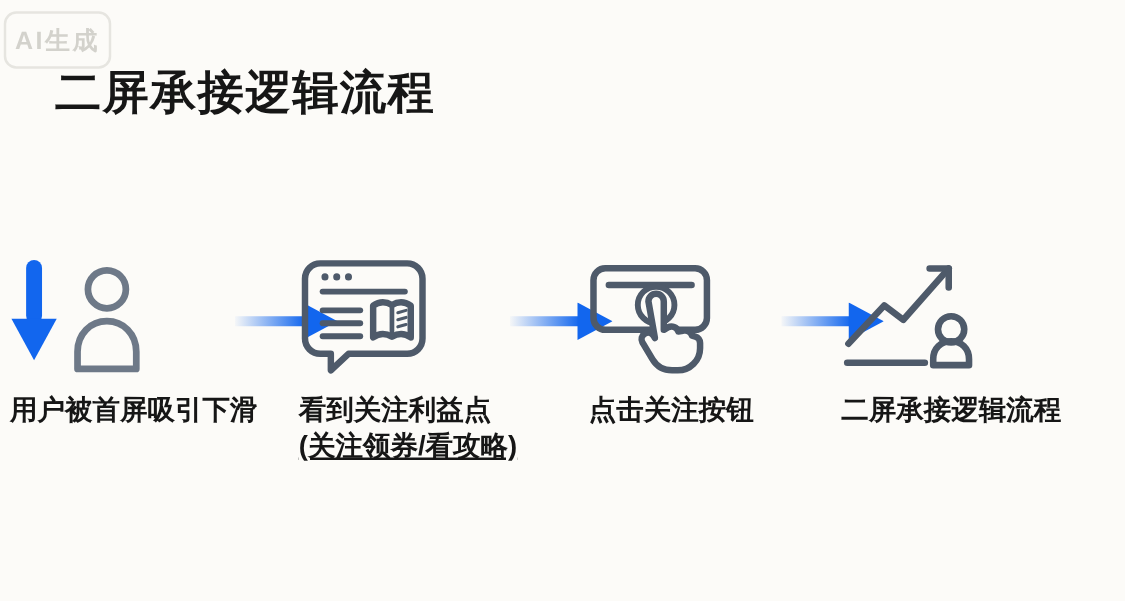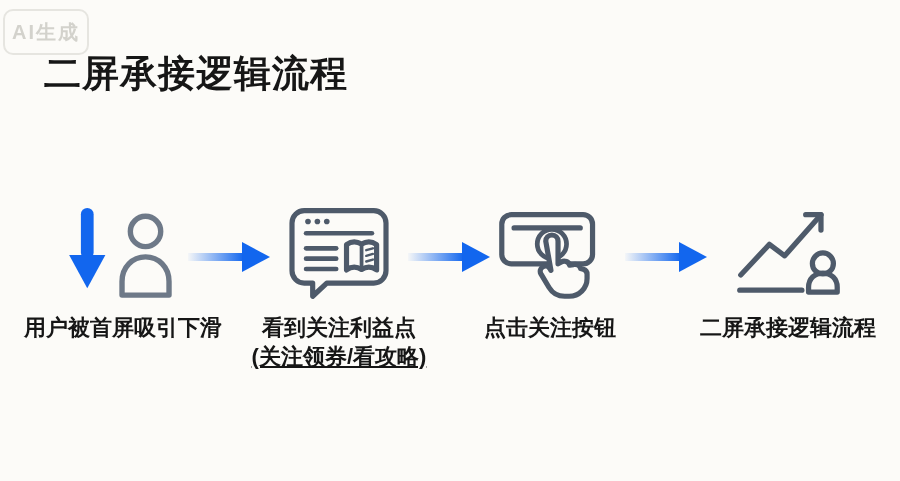--- a/index.html
+++ b/index.html
@@ -38,25 +38,25 @@
     color:var(--text-dark);
     letter-spacing:1px;
     z-index:2;
     white-space:nowrap;
   }
   .flow{
     position:absolute;left:0;top:202px;width:900px;height:200px;
   }
   .step{
     position:absolute;top:0;width:230px;
-    display:flex;flex-direction:column;align-items:center;
+    display:flex;flex-direction:column;align-items:flex-start;
   }
   .step-1{left:8px;}
-  .step-2{left:224px;}
-  .step-3{left:435px;}
+  .step-2{left:239px;}
+  .step-3{left:471px;}
   .step-4{left:673px;}
   .icon-box{
     height:98px;
     display:flex;align-items:flex-end;justify-content:center;
   }
   .step-label{
     margin-top:14px;
     font-size:22px;font-weight:700;
     color:var(--text-dark);
     line-height:1.3;text-align:center;

